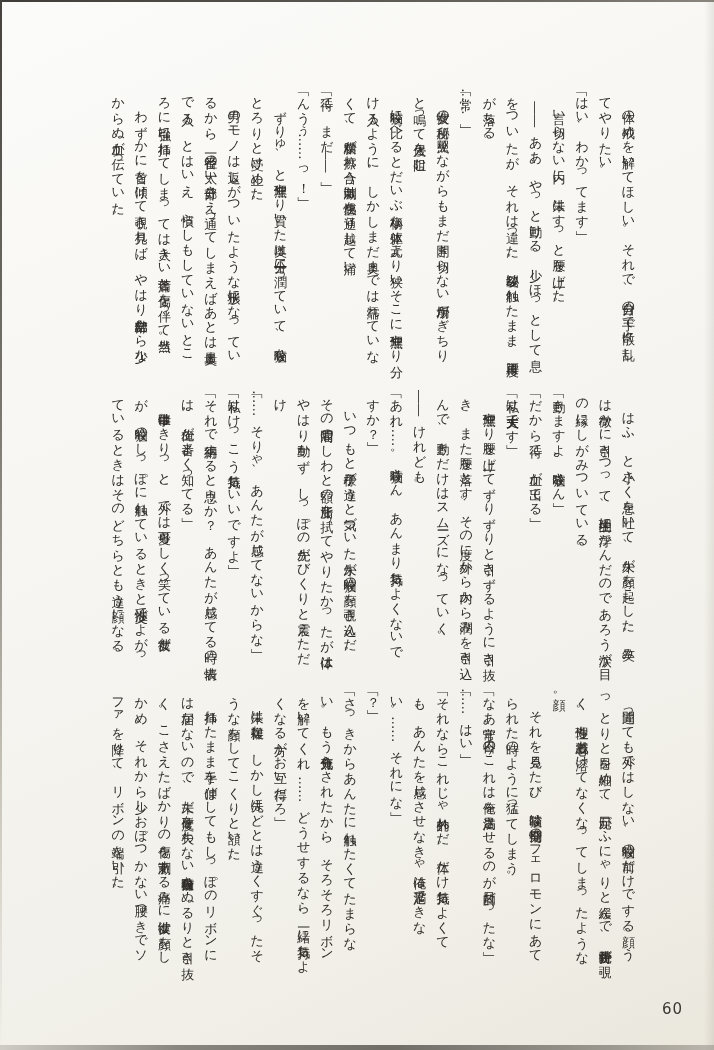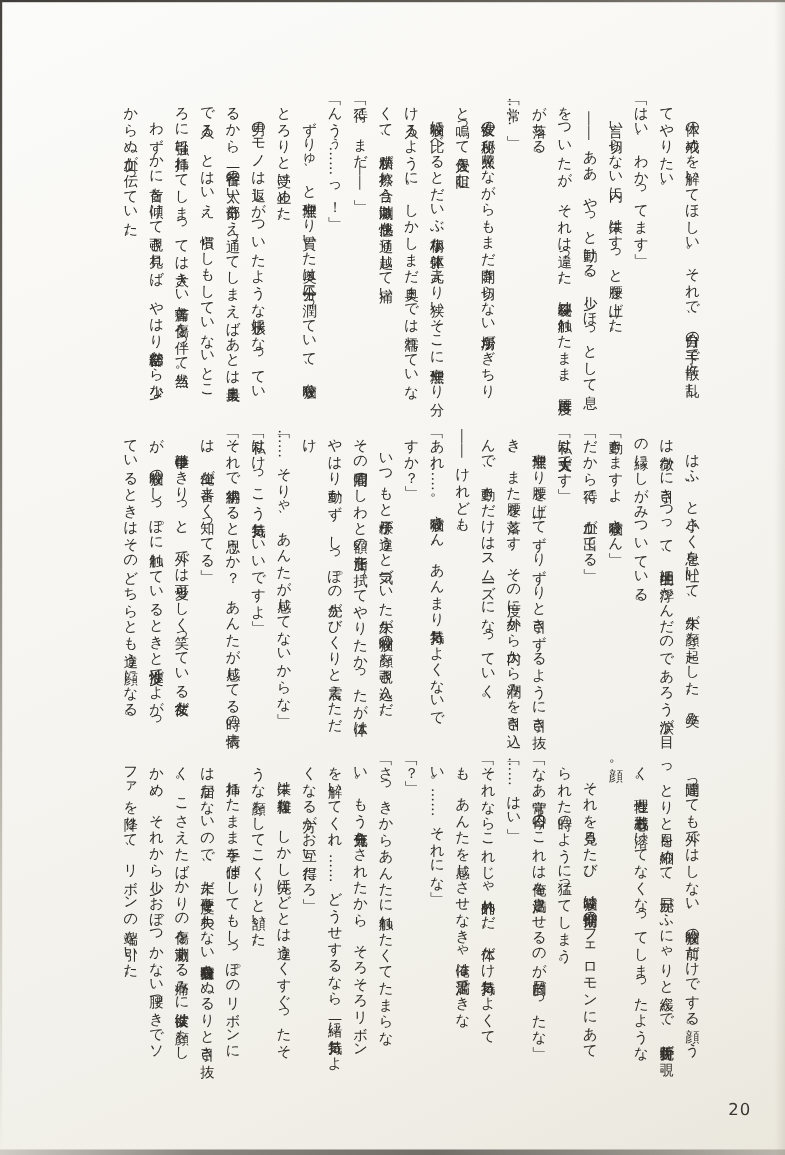--- a/index.html
+++ b/index.html
@@ -97,14 +97,14 @@
   <div class="band band-3">　間違っても外ではしない、狡噛の前だけでする顔。うっとりと目を細めて、口元がふにゃりと緩んで、時折舌先が覗く。理性も警戒心も溶けてなくなってしまったような顔。
 　それを見るたび、狡噛は発情期のフェロモンにあてられた時のように猛ってしまう。
 「なあ常守、今日のこれは俺を満足させるのが目的だったな」
 「……はい」
 「それならこれじゃ的外れだ。体だけ気持ちよくても、あんたを感じさせなきゃ俺は満足できない。……それにな」
 「？」
 「さっきからあんたに触れたくてたまらない。もう充分焦らされたから、そろそろリボンを解いてくれ。……どうせするなら、一緒に気持ちよくなる方がお互い得だろ」
 　朱は複雑な、しかし先ほどとは違うくすぐったそうな顔をしてこくりと頷いた。
 　挿れたまま手を伸ばしてもしっぽのリボンには届かないので、未だ硬度を失わない狡噛自身をぬるりと引き抜く。こさえたばかりの傷を刺激する痛みに彼女は顔をしかめ、それから少しおぼつかない腰つきでソファを降りて、リボンの端を引いた。</div>
 
-  <div class="page-number">20</div>
+  <div class="page-number">60</div>
 </div>
 
 </body></html>

